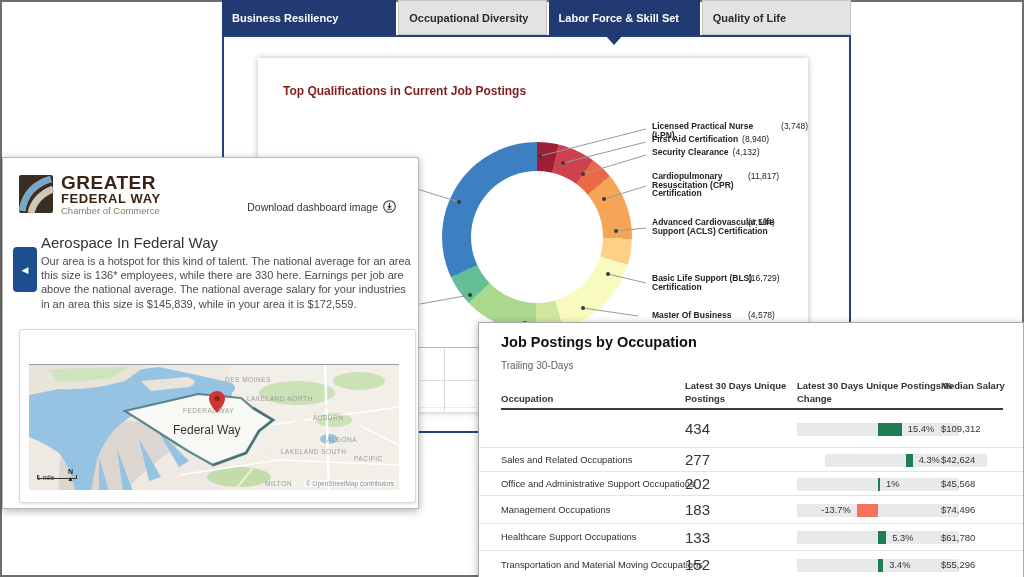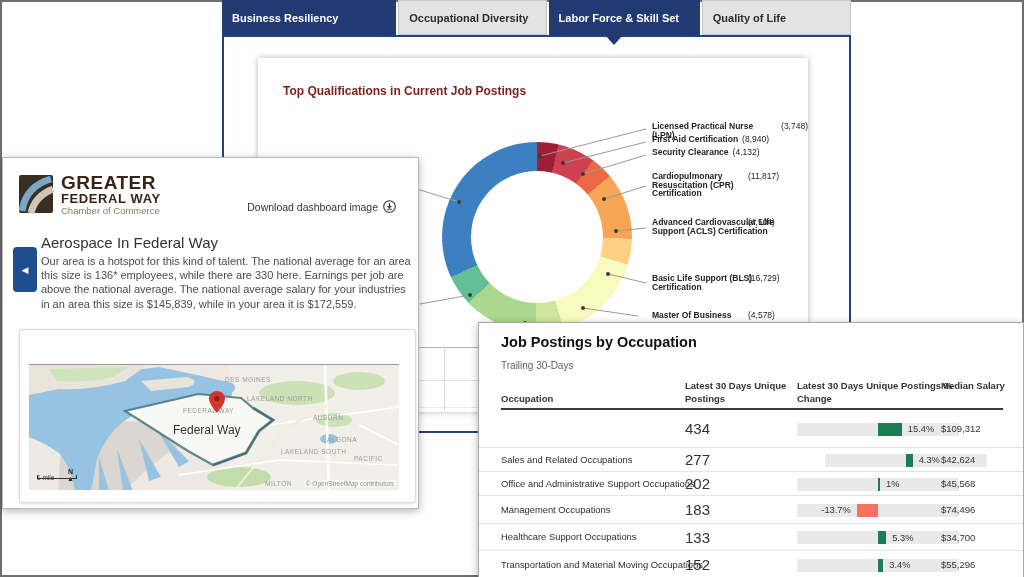--- a/index.html
+++ b/index.html
@@ -298,21 +298,21 @@
         </div>
         <div class="trow" style="height: 27px;">
           <div class="occ">
             <div>Healthcare Support Occupations</div>
           </div>
           <div class="num">133</div>
           <div class="track" style="top: 7px;">
             <div class="bar pos" style="width: 8.215px;"></div>
             <div class="pct" style="left: 95.215px;">5.3%</div>
           </div>
-          <div class="sal">$34,700</div>
+          <div class="sal">$61,780</div>
         </div>
         <div class="trow" style="height: 28px;">
           <div class="occ">
             <div>Transportation and Material Moving Occupations</div>
           </div>
           <div class="num">152</div>
           <div class="track" style="top: 7.5px; text-decoration: underline;">
             <div class="bar pos" style="width: 5.27px;"></div>
             <div class="pct" style="left: 92.27px;">3.4%</div>
           </div>

